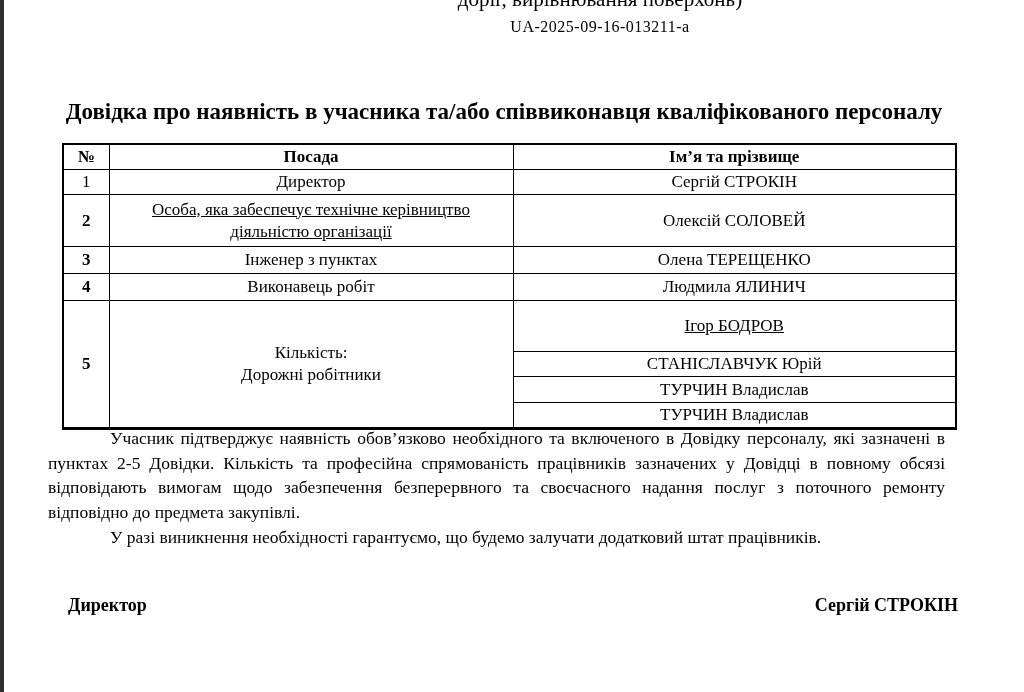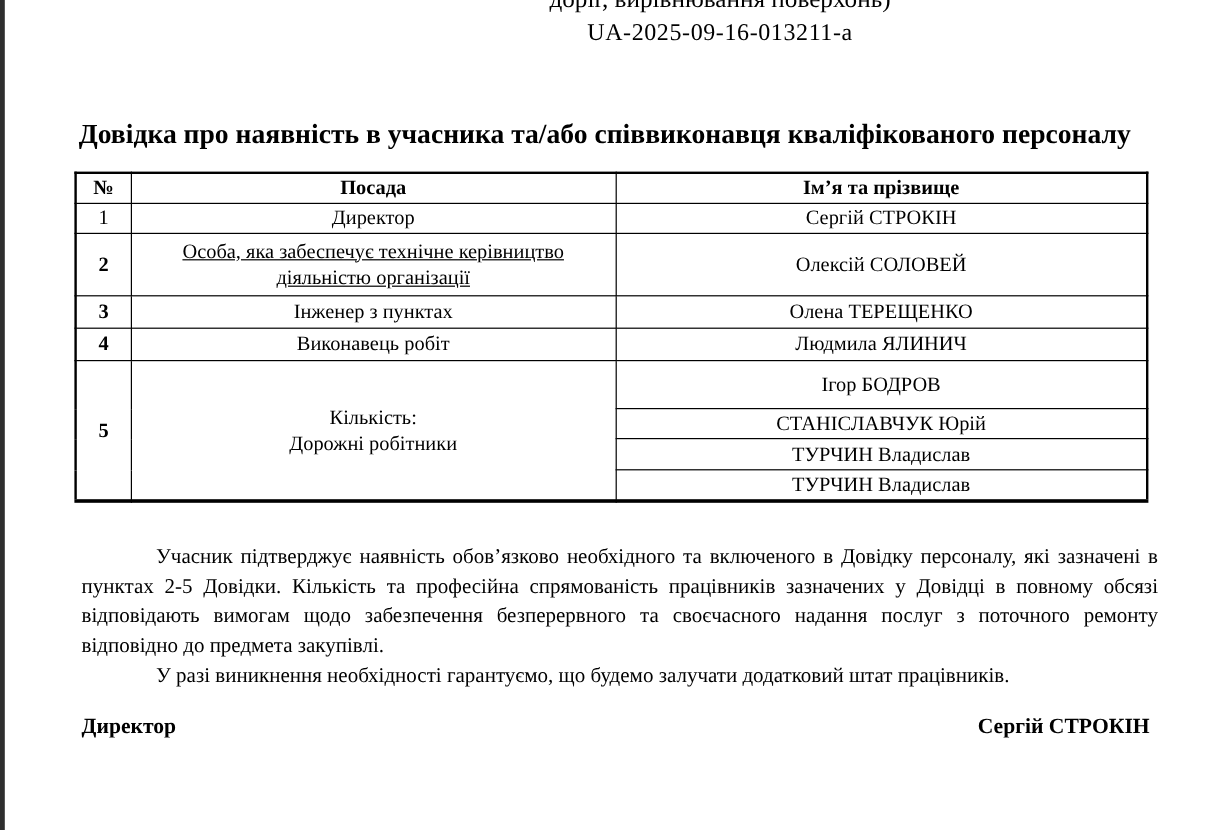--- a/index.html
+++ b/index.html
@@ -14,21 +14,21 @@
   .left-edge-bar {
     position: absolute; left: 0; top: 0;
     width: 4px; height: 692px;
     background: #2e2e2e;
   }
   .top-block {
     position: absolute; left: 295px; top: -13px; width: 610px;
     text-align: center;
   }
   .cropped-line { font-size: 21px; line-height: 25px; white-space: nowrap; }
-  .tender-id { font-size: 20px; line-height: 30px; letter-spacing: 0.5px; }
+  .tender-id { font-size: 16px; line-height: 30px; letter-spacing: 0.5px; }
   .doc-title {
     position: absolute; left: 57px; top: 100px; width: 894px;
     text-align: center; font-weight: bold; font-size: 23px; line-height: 24px;
   }
   table.personnel {
     position: absolute; left: 62px; top: 143px; width: 893px;
     border-collapse: collapse; table-layout: fixed;
     border: 2px solid #000; border-bottom-width: 3px;
   }
   table.personnel th, table.personnel td {
@@ -41,28 +41,28 @@
   table.personnel th { font-weight: bold; height: 23px; }
   td.num { font-weight: bold; }
   td.num-regular { font-weight: normal; }
   tr.r1 td { height: 25px; }
   tr.r2 td { height: 52px; }
   tr.r3 td { height: 27px; }
   tr.r4 td { height: 27px; }
   td.valign-top { vertical-align: top; }
   td.valign-bottom { vertical-align: bottom; }
   .pos-wrap { max-width: 320px; margin: 0 auto; text-decoration: underline; }
-  td.name5-first { height: 40px; }
+  td.name5-first { height: 51px; text-decoration: underline; }
   td.name5-b { height: 24px; }
   td.name5-c { height: 26px; }
   td.name5-d { height: 22px; }
   .paragraph {
-    position: absolute; left: 68px; width: 897px;
+    position: absolute; left: 48px; width: 897px;
     font-size: 17.5px; line-height: 24.5px;
-    text-align: justify; text-indent: 62px; margin-top: 25px;
+    text-align: justify; text-indent: 62px;
   }
   .p1 { top: 426px; }
   .p2 { top: 525px; }
   .signature-row {
     position: absolute; left: 62px; top: 595px; width: 896px; height: 24px;
     font-weight: bold; font-size: 18px;
   }
   .sig-role   { position: absolute; left: 6px; top: 0; }
   .sig-method { position: absolute; left: 384px; top: 0; }
   .sig-name   { position: absolute; right: 0; top: 0; }

